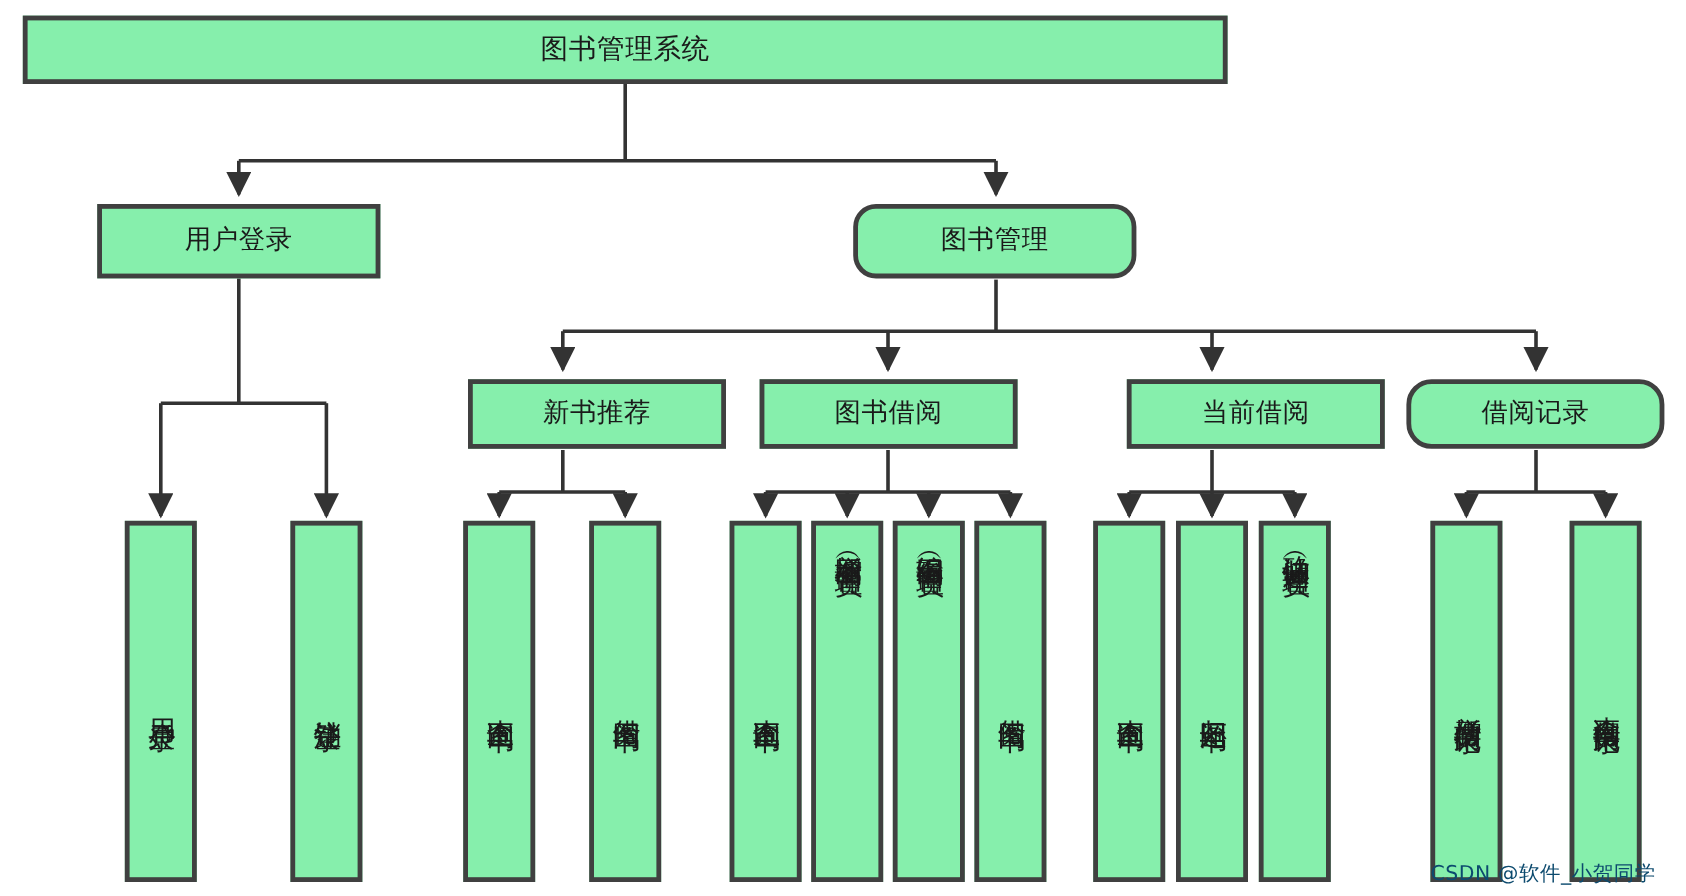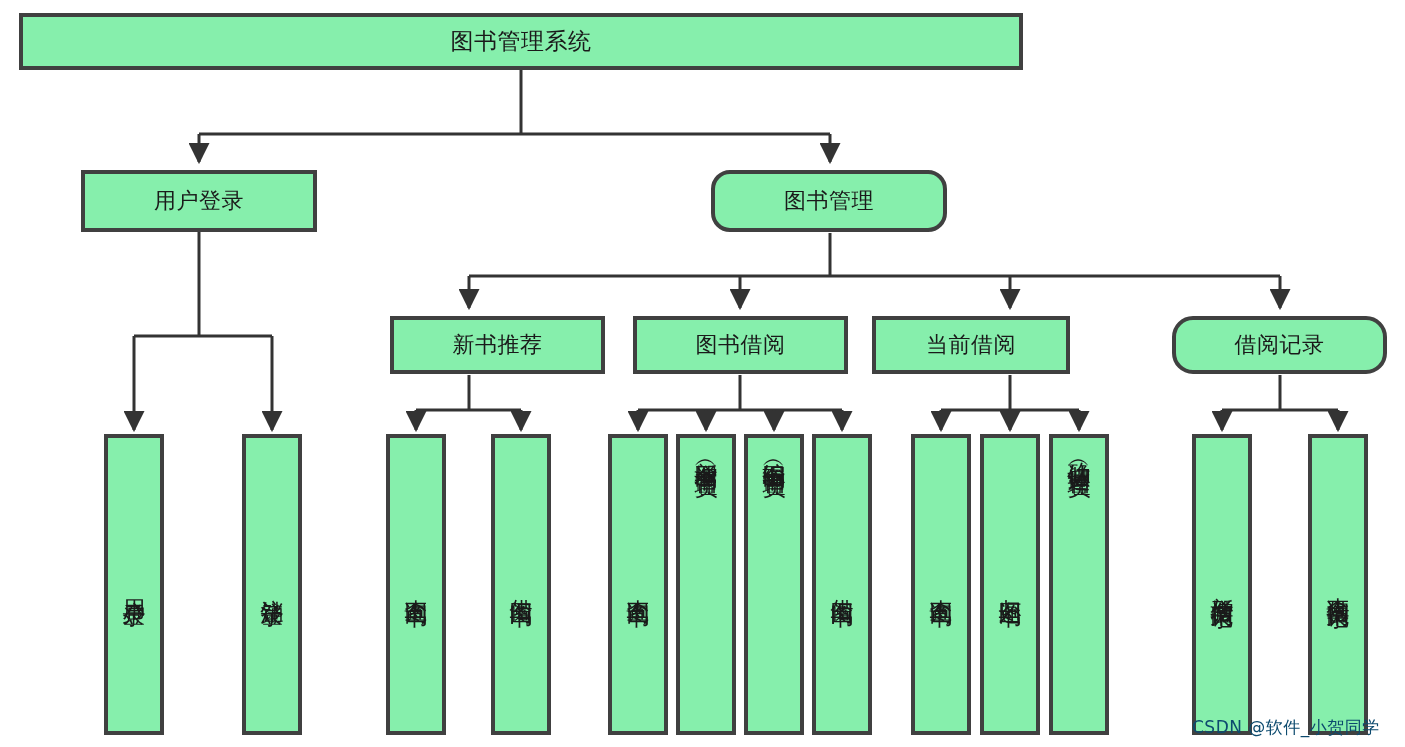--- a/index.html
+++ b/index.html
@@ -142,21 +142,21 @@
   </div>
 
   <div class="node horiz" style="left:362px; top:316px; width:215px; height:58px;margin-left:28px;">
     <span class="lbl">新书推荐</span>
   </div>
 
   <div class="node horiz" style="left:633px; top:316px; width:215px; height:58px;">
     <span class="lbl">图书借阅</span>
   </div>
 
-  <div class="node horiz" style="left:872px; top:316px; width:198px; height:58px;">
+  <div class="node horiz" style="left:939px; top:316px; width:215px; height:58px;">
     <span class="lbl">当前借阅</span>
   </div>
 
   <div class="node horiz" style="left:1172px; top:316px; width:215px; height:58px;border-radius:21px;">
     <span class="lbl">借阅记录</span>
   </div>
 
   <div class="node vert mid" style="left:104px; top:434px; width:60px; height:301px;">
     <span class="lbl">用户登录</span>
   </div>

